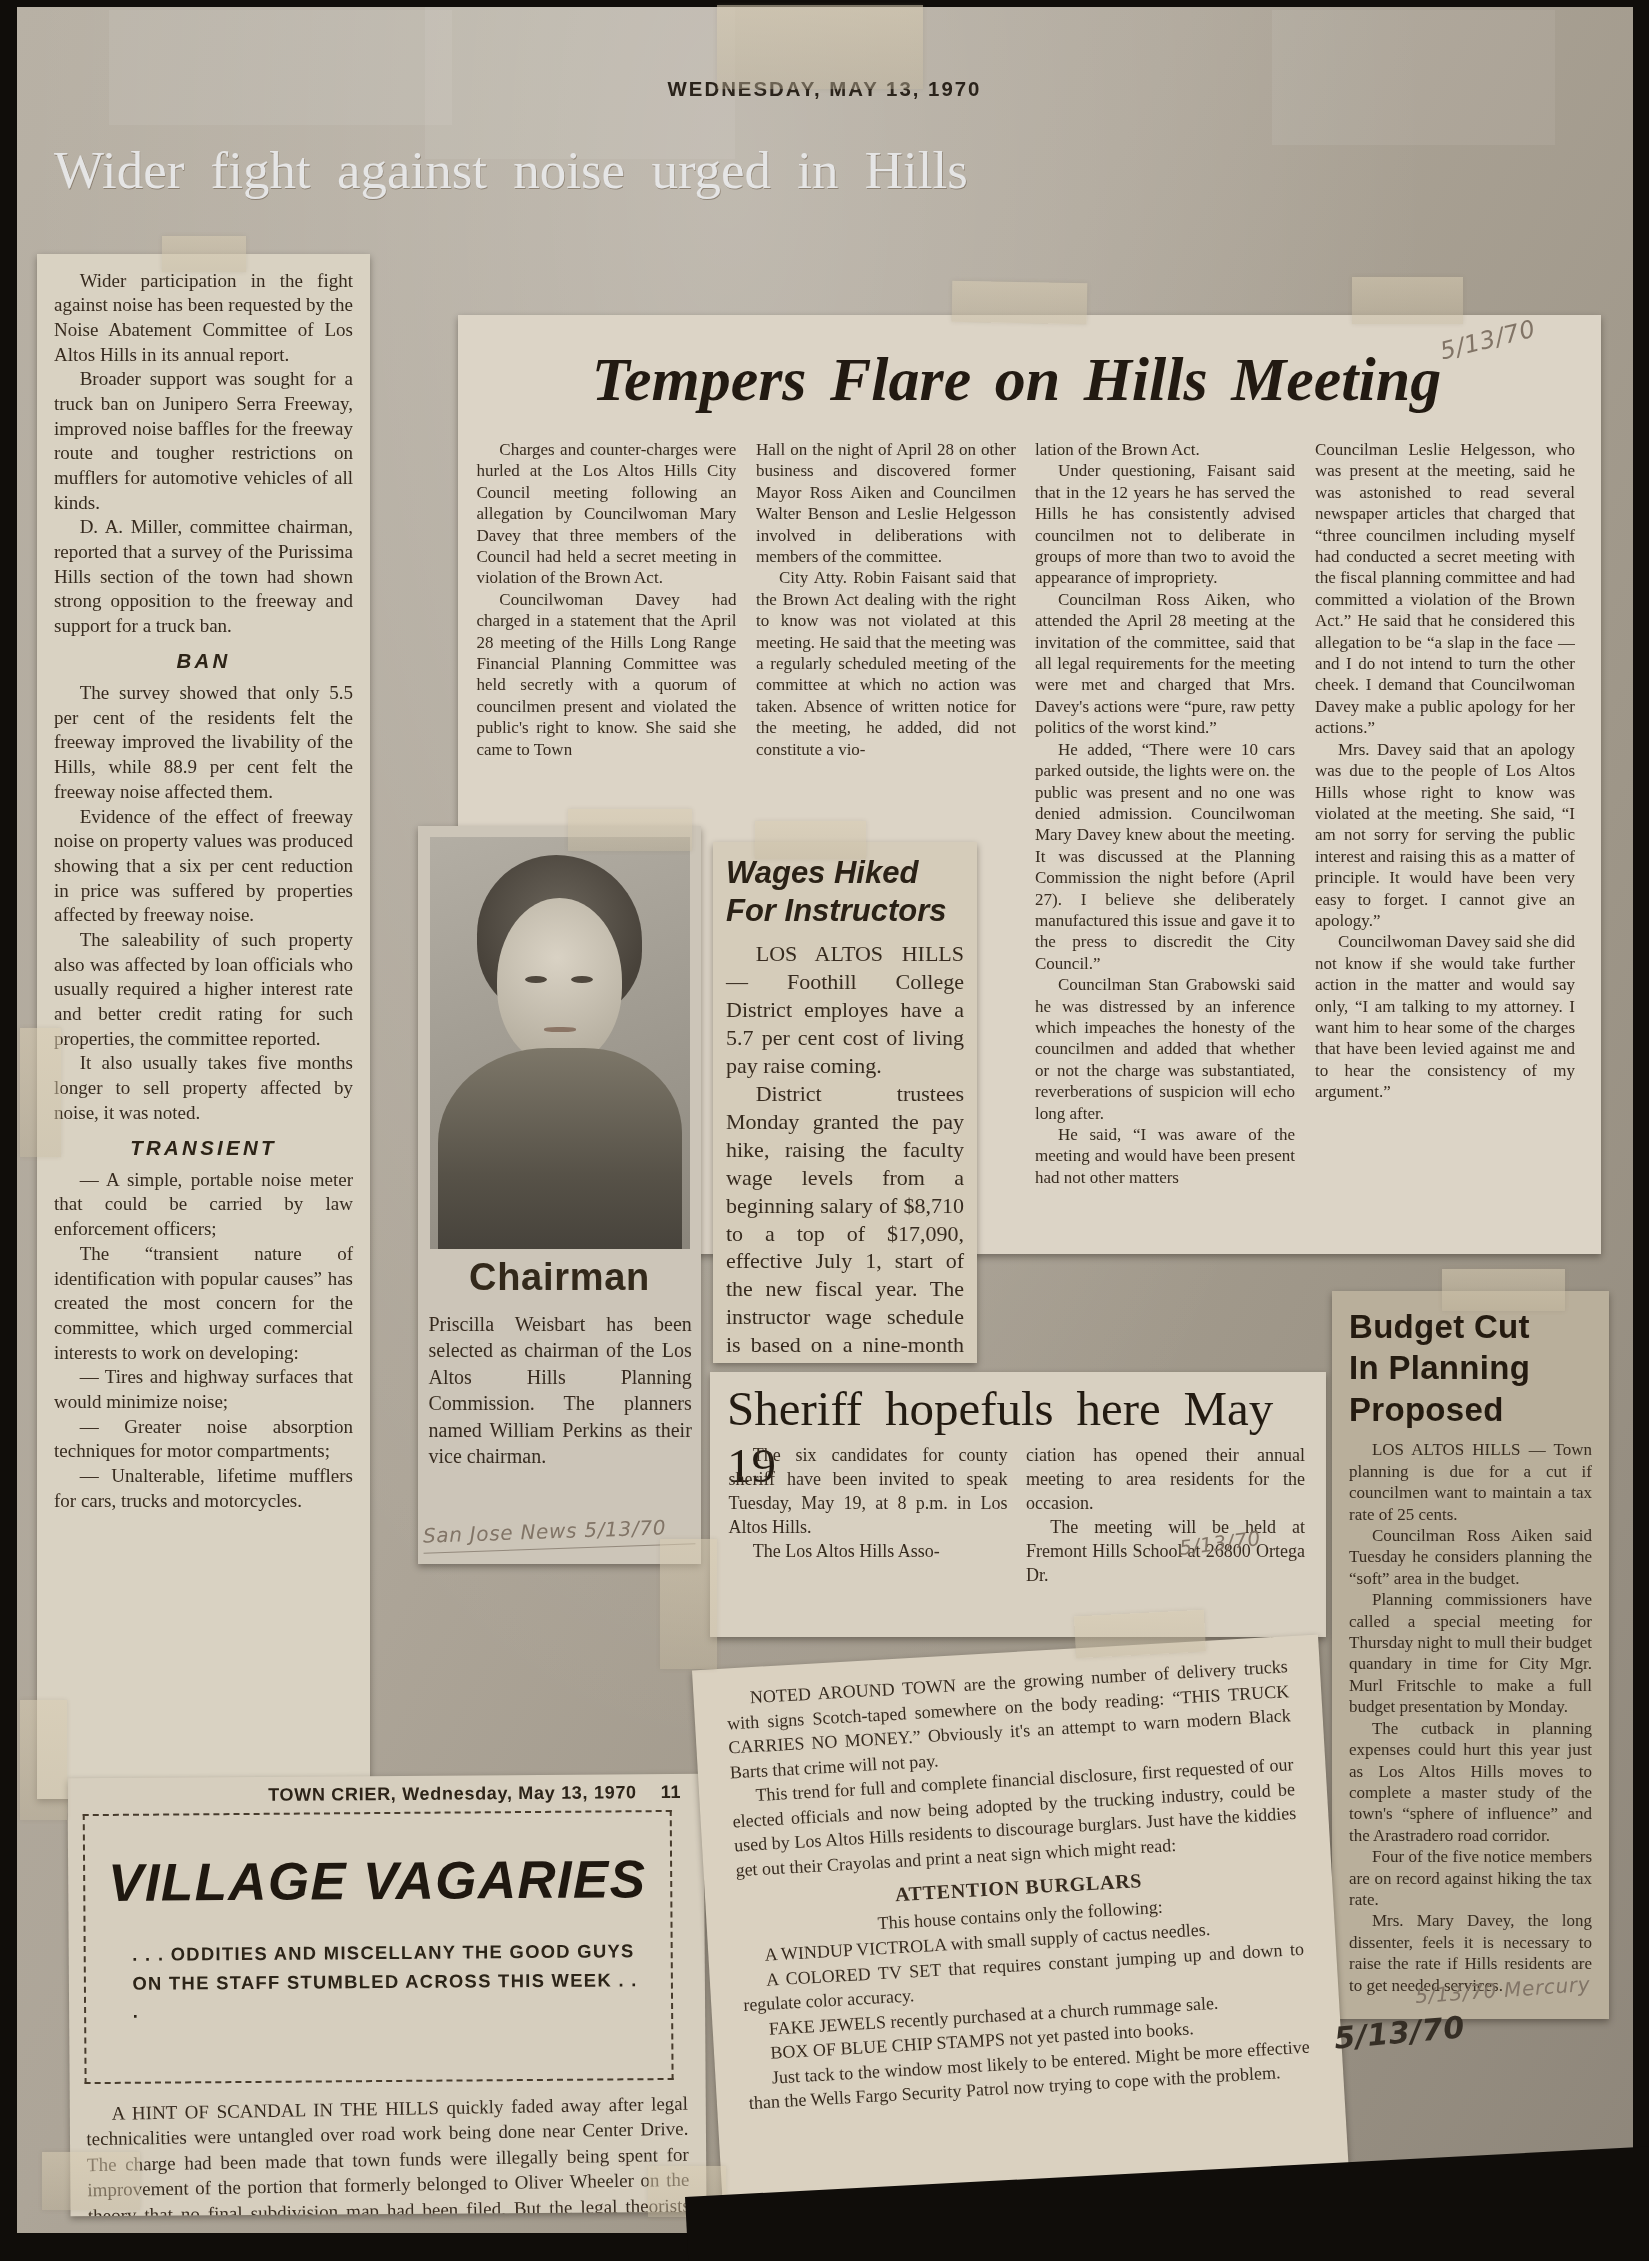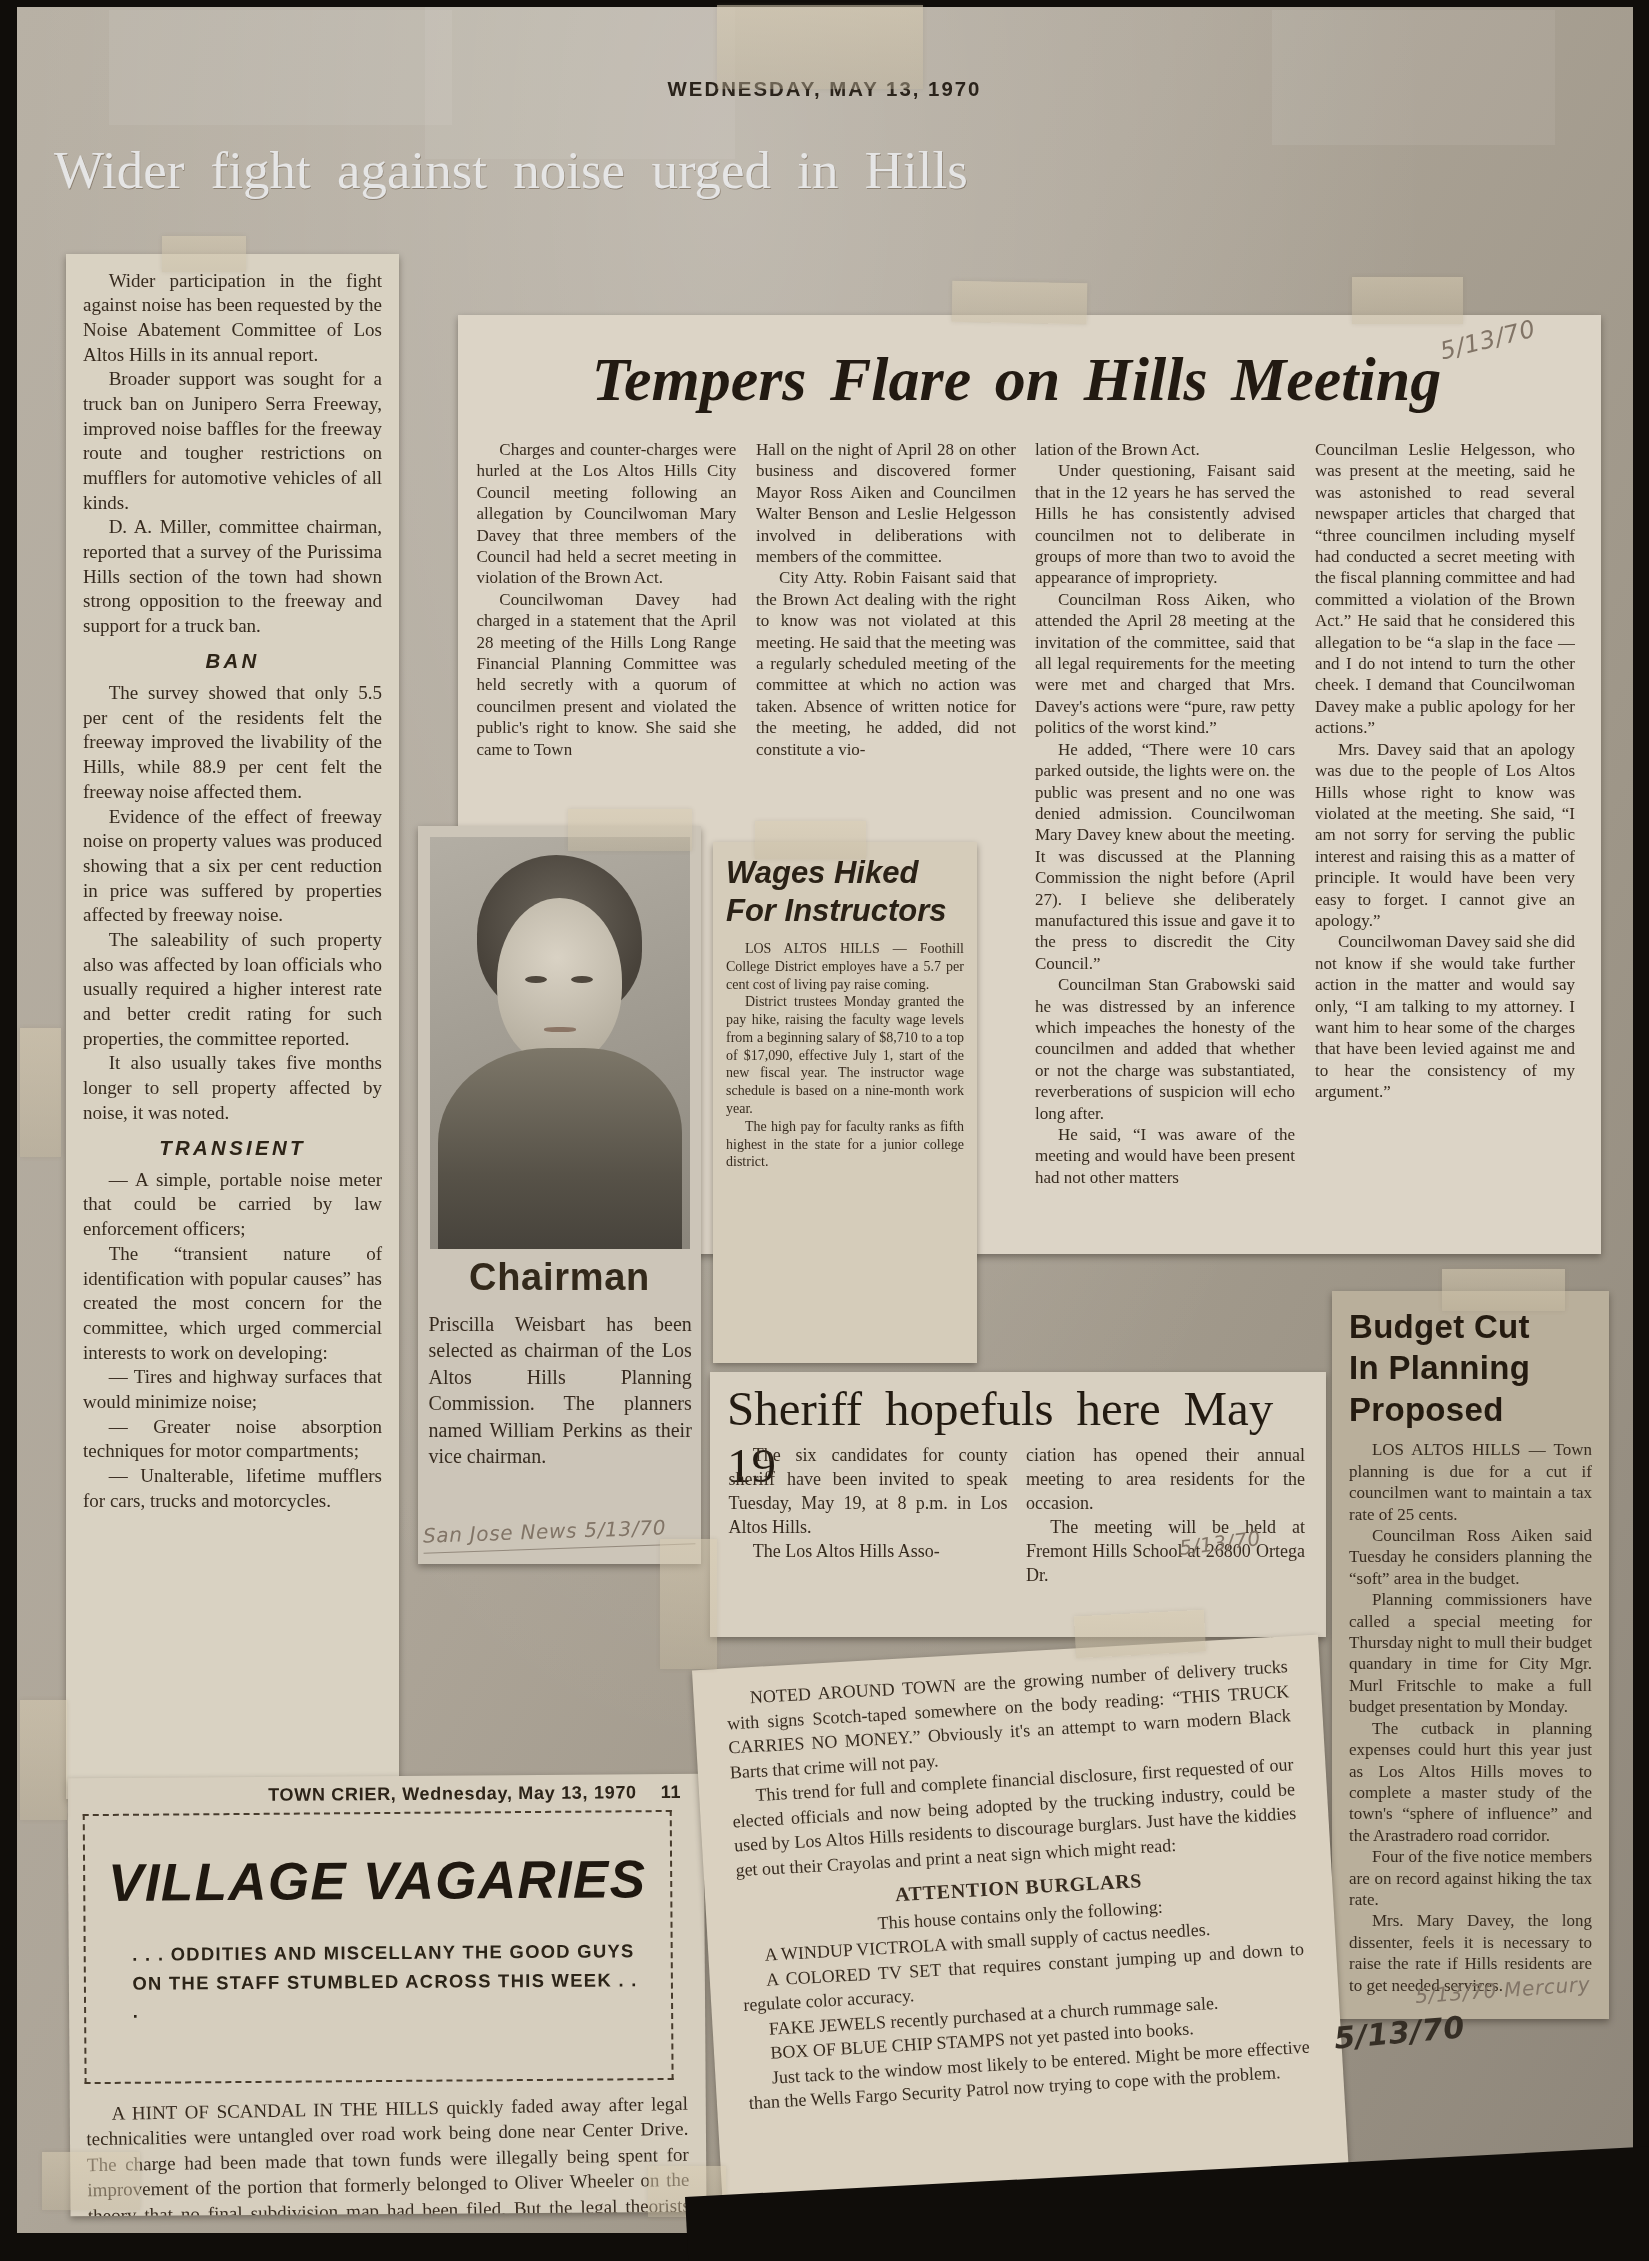--- a/index.html
+++ b/index.html
@@ -20,21 +20,21 @@
          font-family:"Liberation Serif","DejaVu Serif",serif;font-weight:normal;font-size:53px;
          word-spacing:13px;color:#e5e5e5;text-shadow:0.7px 0.7px 0 rgba(60,40,20,0.35);}
 
   .body-txt{text-align:justify;}
   .para{margin:0;text-indent:1.35em;}
   .cont .para:first-child{text-indent:0;}
   .sec-head{text-align:center;font-family:"Liberation Sans","DejaVu Sans",sans-serif;
          font-weight:bold;font-style:italic;font-size:20.4px;letter-spacing:3.3px;margin:9.2px 0 6.6px;color:#2d2417;}
 
   
-  .noise{left:66px;top:254px;width:333px;height:1545px;background:#d9d2c2;padding:14.5px 17px;
+  .noise{left:37px;top:254px;width:333px;height:1545px;background:#d9d2c2;padding:14.5px 17px;
          box-sizing:border-box;font-size:19px;line-height:1.3;}
 
   
   .tempers{left:458px;top:315px;width:1143px;height:939px;background:#dcd4c6;}
   .tempers-h{position:absolute;left:0;right:26px;top:29px;margin:0;text-align:center;
          font-style:italic;font-weight:bold;font-size:62px;word-spacing:8px;color:#221a12;}
   .tcol{position:absolute;top:124px;width:260px;font-size:17px;line-height:1.26;text-align:justify;overflow:hidden;}
   .tcol1{left:18.4px;height:370px;}
   .tcol2{left:298px;height:370px;}
   .tcol3{left:577px;height:799px;}
@@ -57,21 +57,21 @@
          font-family:"Liberation Sans","DejaVu Sans",sans-serif;font-weight:bold;font-size:38px;
          letter-spacing:0.7px;color:#33291b;}
   .caption{position:absolute;left:10.5px;right:9.2px;top:485px;font-size:20px;line-height:1.32;text-align:justify;}
   .chairman-note{position:absolute;left:5.3px;right:5.3px;top:693px;padding-bottom:5.3px;
          border-bottom:1.3px solid rgba(100,88,74,0.55);transform:rotate(-2deg);}
 
   
   .wages{left:713px;top:842px;width:264px;height:521px;background:#d5ccba;padding:12px 13px;box-sizing:border-box;}
   .wages-title{font-family:"Liberation Sans","DejaVu Sans",sans-serif;font-weight:bold;font-style:italic;
          font-size:31px;line-height:1.22;color:#2a2116;}
-  .wages-body{margin-top:10.5px;font-size:14px;line-height:1.27;text-align:justify;}
+  .wages-body{margin-top:10.5px;font-size:22px;line-height:1.27;text-align:justify;}
 
   
   .sheriff{left:710px;top:1372px;width:616px;height:265px;background:#d8d0c1;}
   .sheriff-h{position:absolute;left:17px;top:8px;margin:0;font-weight:normal;font-size:49px;
          word-spacing:10.5px;color:#231b12;}
   .scol{position:absolute;top:72px;width:279px;font-size:18px;line-height:1.33;text-align:justify;}
   .scol1{left:18.4px;} .scol2{left:316px;}
   .sheriff-date{position:absolute;left:469px;top:159px;transform:rotate(-7deg);}
 
   

